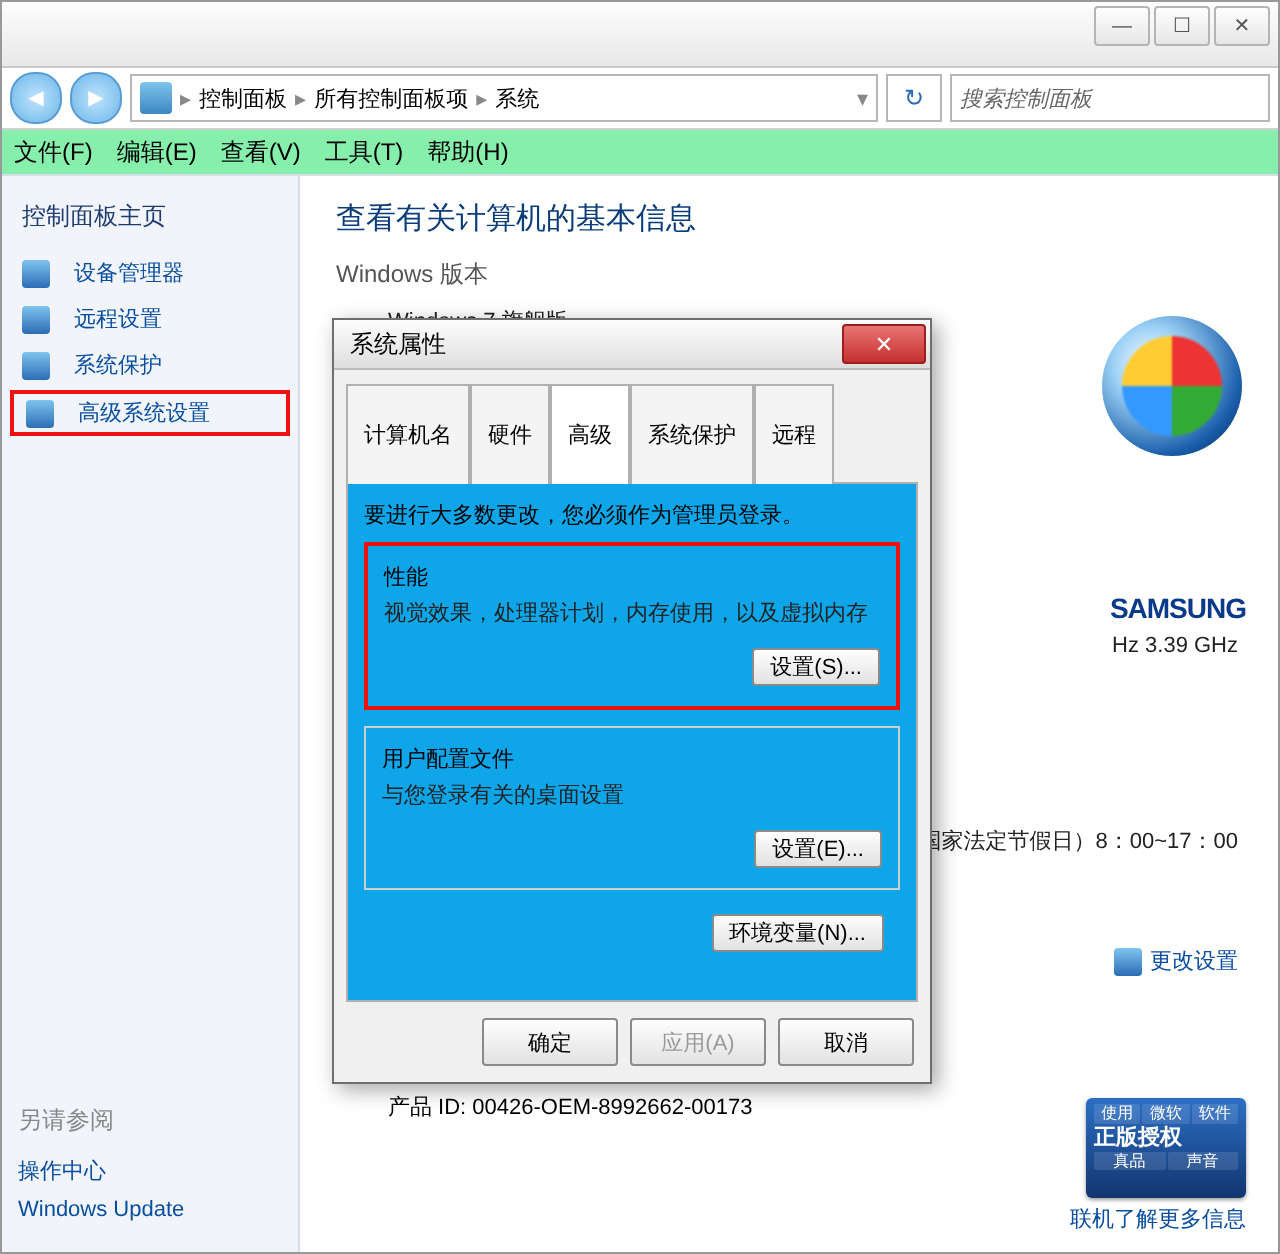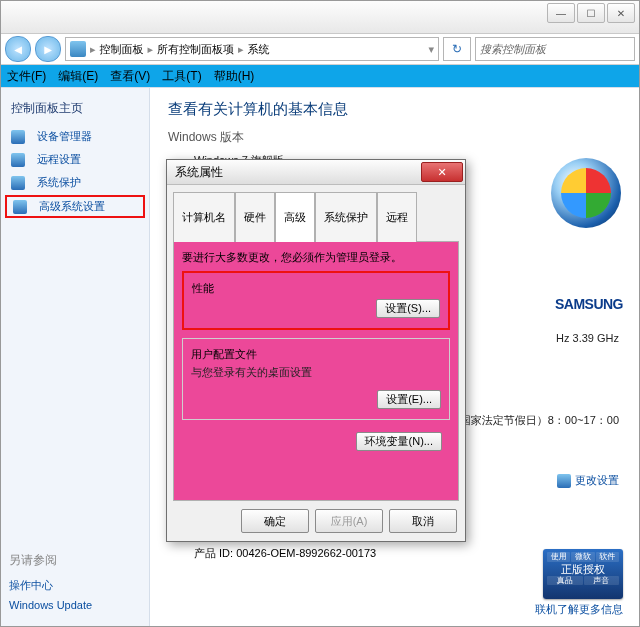--- a/index.html
+++ b/index.html
@@ -6,62 +6,62 @@
 .window{width:640px;height:627px;position:relative;box-sizing:border-box;border:1px solid #999;background:#fff;overflow:hidden}
 .titlebar{height:28px;background:linear-gradient(#fdfdfd,#e8e8e8);border-bottom:1px solid #c9c9c9;display:flex;justify-content:flex-end;align-items:flex-start;padding:2px 4px}
 .winbtn{width:26px;height:18px;border:1px solid #b5b5b5;background:linear-gradient(#fefefe,#e6e6e6);margin-left:2px;border-radius:2px;display:flex;align-items:center;justify-content:center;font-size:10px;color:#555}
 .addrbar{height:30px;border-bottom:1px solid #d0d0d0;display:flex;align-items:center;padding:0 4px;gap:4px}
 .navbtn{width:24px;height:24px;border-radius:12px;background:radial-gradient(#bfe3ff,#6bb7e8);border:1px solid #5a9cd4;display:flex;align-items:center;justify-content:center;color:#fff;font-size:10px}
 .pathbox{flex:1;height:22px;border:1px solid #b5b5b5;background:#fff;display:flex;align-items:center;padding:0 4px;gap:4px;font-size:11px}
 .pathicon{width:16px;height:16px;background:linear-gradient(#7fc4ee,#3a87c2);border-radius:2px}
 .sep{color:#888}
 .refreshbox{width:26px;height:22px;border:1px solid #b5b5b5;background:#fff;display:flex;align-items:center;justify-content:center;color:#2a6db6}
 .searchbox{width:150px;height:22px;border:1px solid #b5b5b5;background:#fff;display:flex;align-items:center;padding:0 4px;color:#666;font-style:italic;font-size:11px}
-.menubar{height:22px;background:#0ea5e9;border-bottom:1px solid #d5deea;display:flex;align-items:center;padding:0 6px;gap:12px;font-size:12px}
+.menubar{height:22px;background:#86efac;border-bottom:1px solid #d5deea;display:flex;align-items:center;padding:0 6px;gap:12px;font-size:12px}
 .body{display:flex;height:calc(627px - 28px - 30px - 22px - 2px)}
 .sidebar{width:148px;background:#f1f5fb;border-right:1px solid #d5deea;padding:8px 0}
 .shead{color:#1f3b6f;font-size:12px;padding:4px 10px 8px}
 .sitem{display:flex;align-items:center;gap:12px;padding:4px 10px;font-size:11px}
 .sitem .ic{width:14px;height:14px;background:linear-gradient(#7fc4ee,#2a6db6);border-radius:2px;flex-shrink:0}
 .sitem.link{color:#0a4ea0}
 .sitem.hl{border:2px solid #e11;margin:1px 4px;padding:2px 6px}
 .sidebottom{position:absolute;left:8px;bottom:12px;width:132px}
 .sidebottom .t{color:#888;margin-bottom:6px}
 .sidebottom .l{color:#0a4ea0;padding:3px 0;font-size:11px}
 .content{flex:1;padding:12px 18px;position:relative;overflow:hidden}
 .h1{color:#0a3d7a;font-size:15px;margin-bottom:10px}
 .sect{color:#555;font-size:12px;margin:4px 0}
 .val{color:#222;font-size:11px;padding:3px 0 3px 26px}
 .logo{position:absolute;right:18px;top:70px;width:70px;height:70px;border-radius:50%;background:radial-gradient(circle at 35% 35%,#fff,#9bd0f5 30%,#1a5eab 70%,#06244a)}
 .logo::after{content:"";position:absolute;inset:10px;border-radius:50%;background:conic-gradient(#e33 0 90deg,#3a3 90deg 180deg,#39f 180deg 270deg,#fc3 270deg 360deg);filter:blur(.4px)}
 .samsung{position:absolute;right:16px;top:208px;font-family:Arial;font-weight:bold;color:#0a3b8a;font-size:14px;letter-spacing:-0.5px}
-.ghz{position:absolute;right:20px;top:244px;font-size:11px;color:#222}
+.ghz{position:absolute;right:20px;top:229px;font-size:11px;color:#222}
 .holiday{position:absolute;right:20px;top:325px;font-size:11px;color:#222}
 .changeset{position:absolute;right:20px;top:385px;color:#0a4ea0;font-size:11px;display:flex;align-items:center;gap:4px}
 .changeset .ic{width:14px;height:14px;background:linear-gradient(#7fc4ee,#2a6db6);border-radius:2px}
 .wg{position:absolute;left:200px;top:432px;font-size:11px}
 .genuinebadge{position:absolute;right:16px;bottom:34px;width:72px;height:44px;background:linear-gradient(#2b6fc5,#12356f);color:#fff;font-size:9px;border-radius:3px;padding:3px 4px;line-height:1.2;box-shadow:0 1px 2px rgba(0,0,0,.4)}
 .genuinebadge .row{display:flex;gap:1px}
 .genuinebadge .c{flex:1;text-align:center;background:rgba(255,255,255,.12);border-radius:1px;font-size:8px}
-.genuinebadge .big{font-size:11px;font-weight:normal;text-align:center;margin-top:1px}
+.genuinebadge .big{font-size:11px;font-weight:bold;text-align:left;margin-top:1px}
 .morelink{position:absolute;right:16px;bottom:16px;color:#0a4ea0;font-size:11px}
 .bottominfo{position:absolute;left:18px;bottom:72px;font-size:11px}
 .bottominfo .lbl{color:#555}
 .bottominfo .v{margin-top:6px;padding-left:26px}
 .bottominfo .pid{padding-left:26px;margin-top:4px}
 .wglbl{position:absolute;left:18px;top:432px;font-size:11px;color:#555}
 
 
 .dialog{position:absolute;left:165px;top:158px;width:298px;background:#f0f0f0;border:1px solid #6f6f6f;box-shadow:3px 3px 10px rgba(0,0,0,.35);z-index:10}
 .dlgtitle{height:24px;background:linear-gradient(#fdfdfd,#dedede);border-bottom:1px solid #bcbcbc;display:flex;align-items:center;justify-content:space-between;padding:0 2px 0 8px;font-size:12px}
 .closebtn{width:40px;height:18px;background:linear-gradient(#e87373,#c73030);border:1px solid #9a2020;color:#fff;border-radius:2px;display:flex;align-items:center;justify-content:center;font-size:11px}
 .tabstrip{display:flex;padding:6px 6px 0;gap:0;font-size:11px}
 .tab{padding:17px 8px;border:1px solid #b0b0b0;border-bottom:none;background:#f4f4f4;position:relative;top:1px}
 .tab.active{background:#fff;z-index:2}
-.tabbody{background:#ec4899;margin:0 6px;border:1px solid #b0b0b0;padding:8px 8px 10px;min-height:240px}
+.tabbody{background:#0ea5e9;margin:0 6px;border:1px solid #b0b0b0;padding:8px 8px 10px;min-height:240px}
 .note{font-size:11px;margin-bottom:6px}
 .group{border:1px solid #cfcfcf;padding:8px 8px 10px;margin-bottom:8px;font-size:11px;position:relative}
 .group.hl{border:2px solid #e11}
 .group .gt{font-size:11px;margin-bottom:3px}
 .group .gd{font-size:11px;color:#222;margin-bottom:10px}
 .sbtn{float:right;font-size:11px;padding:1px 8px;border:1px solid #8a8a8a;background:linear-gradient(#fefefe,#e2e2e2);border-radius:2px}
 .group::after{content:"";display:block;clear:both}
 .envrow{text-align:right;padding:4px 8px 0}
 .dlgbtns{display:flex;justify-content:flex-end;gap:6px;padding:8px}
 .dbtn{width:66px;height:22px;border:1px solid #8a8a8a;background:linear-gradient(#fefefe,#e2e2e2);border-radius:2px;font-size:11px;display:flex;align-items:center;justify-content:center}
@@ -181,20 +181,21 @@
       <div class="tab">硬件</div>
       <div class="tab active">高级</div>
       <div class="tab">系统保护</div>
       <div class="tab">远程</div>
     </div>
     <div class="tabbody">
       <div class="note">要进行大多数更改，您必须作为管理员登录。</div>
 
       <div class="group hl">
         <div class="gt">性能</div>
+        <div class="gd">视觉效果，处理器计划，内存使用，以及虚拟内存</div>
         <button class="sbtn">设置(S)...</button>
       </div>
 
       <div class="group">
         <div class="gt">用户配置文件</div>
         <div class="gd">与您登录有关的桌面设置</div>
         <button class="sbtn">设置(E)...</button>
       </div>
 
 

